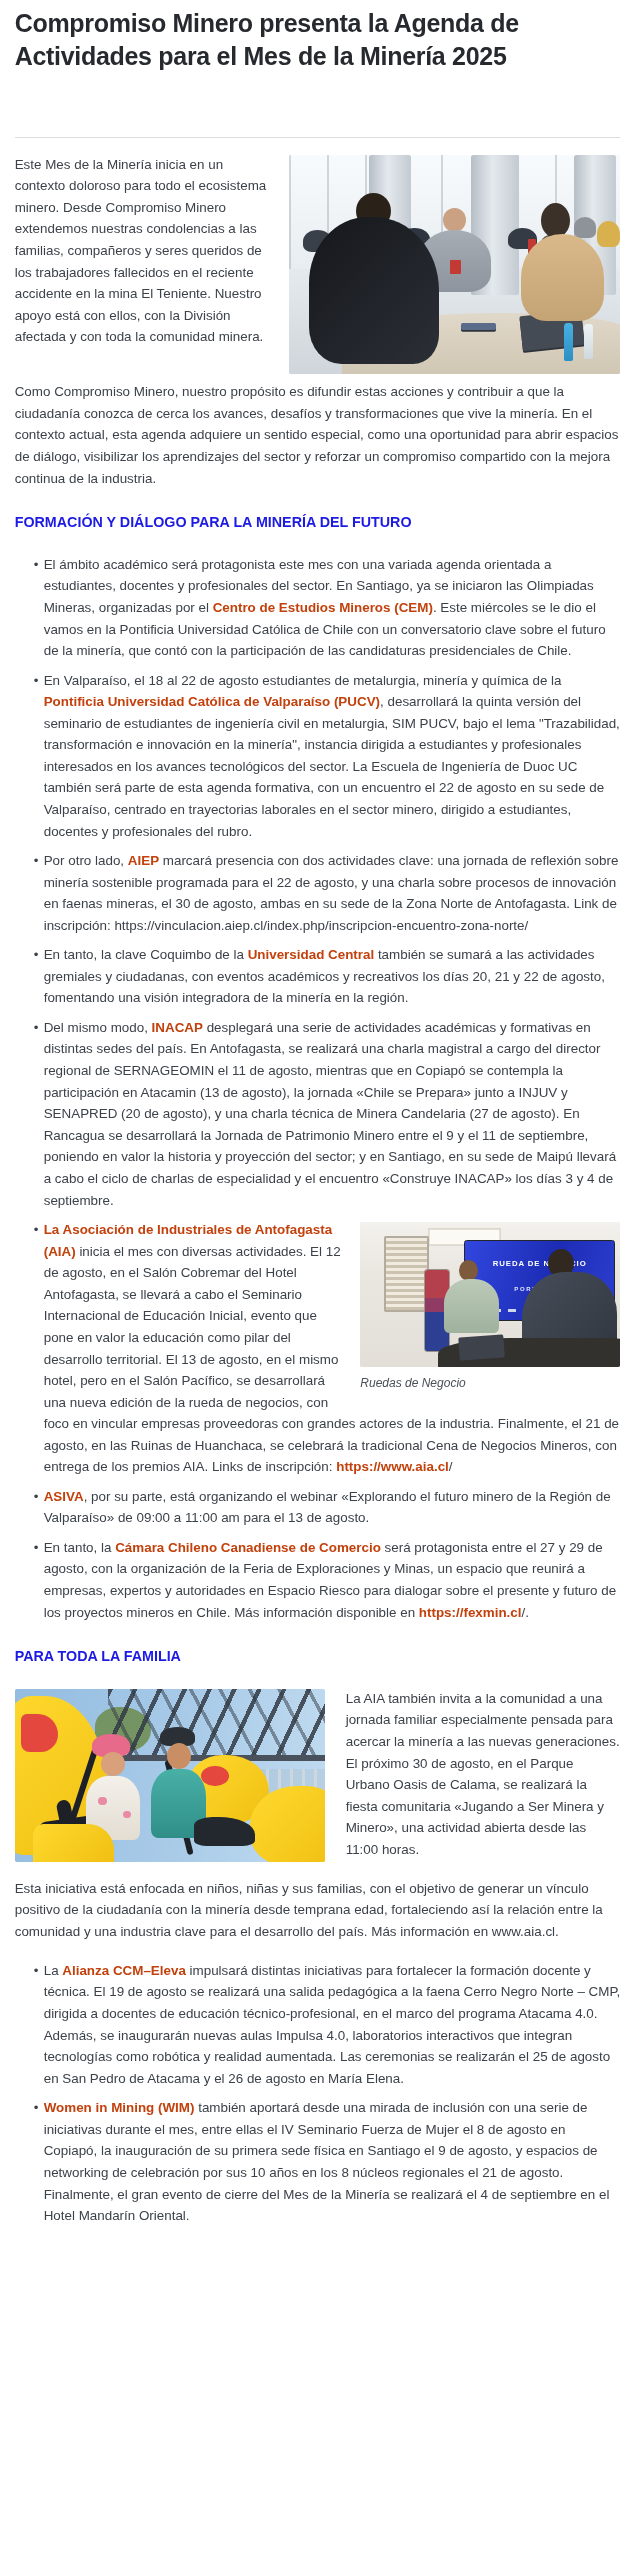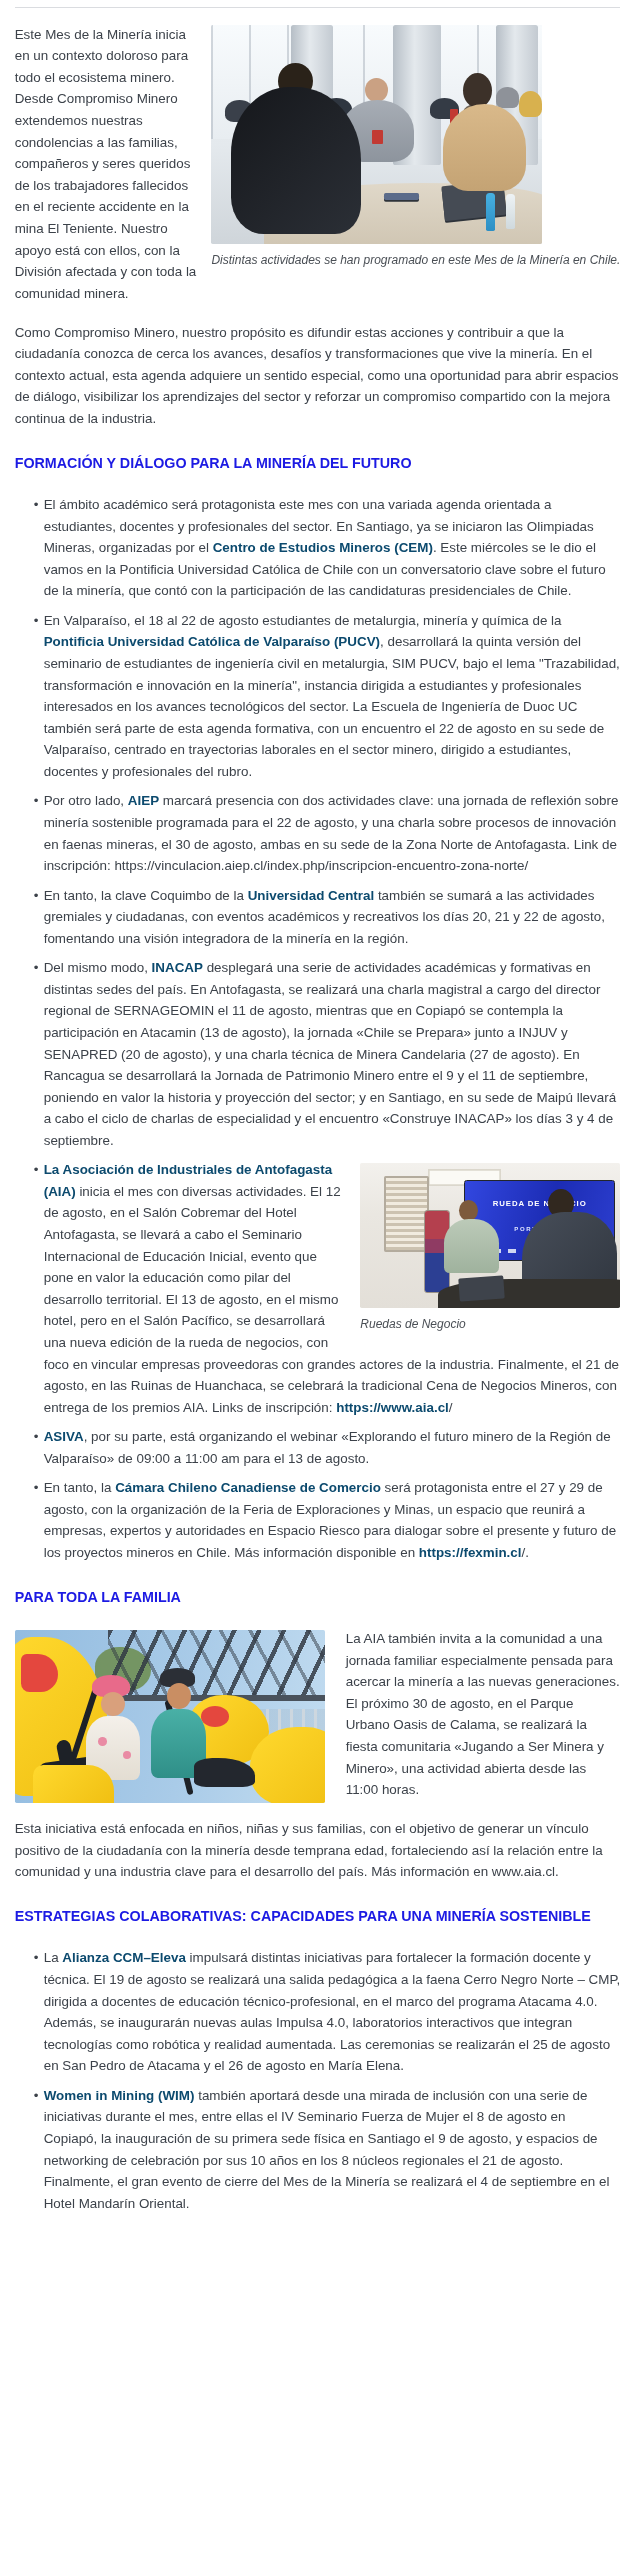--- a/index.html
+++ b/index.html
@@ -12,21 +12,21 @@
   .lead-list li{position:relative;padding-left:23.4px;font-weight:700;font-style:italic;color:#2d3238;font-size:13.4px;line-height:22.5px;}
   .lead-list li::before{content:"•";position:absolute;left:9.5px;top:0;}
 
   hr{border:none;border-top:0.9px solid #dadce0;margin:0 0 15.6px 0;}
 
   p{margin:0 0 17.3px 0;font-size:13.4px;line-height:21.6px;}
   .clear{clear:both;}
 
   h3{font-size:14.3px;line-height:18px;font-weight:700;color:#1c1ae3;margin:24px 0 22.5px 0;letter-spacing:0;}
 
-  a.lnk{color:#0c4a6e;font-weight:700;text-decoration:none;cursor:pointer;}
+  a.lnk{color:#c2410c;font-weight:700;text-decoration:none;cursor:pointer;}
 
   ul.blist{margin:0 0 5.2px 0;padding:0;list-style:none;}
   ul.blist>li{position:relative;padding-left:29px;font-size:13.4px;line-height:21.6px;margin-bottom:7.8px;}
   ul.blist>li::before{content:"•";position:absolute;left:19px;top:0;color:#3c424a;}
 
   figure{margin:0;}
   .fig-right{float:right;margin:1.7px 0 7px 13px;}
   .fig-left{float:left;margin:1.7px 21px 7px 0;}
   figcaption{font-style:italic;color:#4a4f55;font-size:12px;line-height:21px;margin-top:6px;}
 
@@ -67,20 +67,21 @@
   .ph3 .head{position:absolute;border-radius:50%;}
   .ph3 .body{position:absolute;border-radius:40% 40% 12% 12%;}
 
   .footspace{height:52px;}
 </style>
 </head>
 <body>
 
 <div class="page">
 
+  <h1>Compromiso Minero presenta la Agenda de Actividades para el Mes de la Minería 2025</h1>
 
 
   <hr>
 
   <div class="intro">
     <figure class="fig-right">
       <div class="ph1">
         <div class="windows"></div>
         <div class="pillar" style="left:24%;"></div>
         <div class="pillar" style="left:55%;width:48px;"></div>
@@ -106,21 +107,20 @@
         <div class="head" style="left:46.5%;top:24%;width:22.5px;height:24px;background:#caa183;"></div>
         <div class="blob" style="left:39%;top:34%;width:73px;height:62px;background:linear-gradient(#a7adb5,#8d949d);"></div>
         <div class="tag" style="left:48.5%;top:48%;width:11.3px;height:14px;"></div>
 
         <div class="head" style="left:76%;top:22%;width:29px;height:35px;background:#3c3129;"></div>
         <div class="blob" style="left:70%;top:36%;width:83px;height:87px;background:linear-gradient(#d9b98a,#c4a374);"></div>
 
         <div class="head" style="left:20%;top:17%;width:35px;height:36px;background:#2a2219;"></div>
         <div class="blob" style="left:6%;top:28%;width:130px;height:147px;background:linear-gradient(135deg,#15171b,#2b2f36);border-radius:45% 50% 20% 25%;"></div>
       </div>
-      <figcaption>Distintas actividades se han programado en este Mes de la Minería en Chile.</figcaption>
     </figure>
     <p>Este Mes de la Minería inicia en un contexto doloroso para todo el ecosistema minero. Desde Compromiso Minero extendemos nuestras condolencias a las familias, compañeros y seres queridos de los trabajadores fallecidos en el reciente accidente en la mina El Teniente. Nuestro apoyo está con ellos, con la División afectada y con toda la comunidad minera.</p>
     <p class="clear">Como Compromiso Minero, nuestro propósito es difundir estas acciones y contribuir a que la ciudadanía conozca de cerca los avances, desafíos y transformaciones que vive la minería. En el contexto actual, esta agenda adquiere un sentido especial, como una oportunidad para abrir espacios de diálogo, visibilizar los aprendizajes del sector y reforzar un compromiso compartido con la mejora continua de la industria.</p>
   </div>
 
   <h3>FORMACIÓN Y DIÁLOGO PARA LA MINERÍA DEL FUTURO</h3>
 
   <ul class="blist">
     <li><span>El ámbito académico será protagonista este mes con una variada agenda orientada a estudiantes, docentes y profesionales del sector. En Santiago, ya se iniciaron las Olimpiadas Mineras, organizadas por el </span><a class="lnk">Centro de Estudios Mineros (CEM)</a><span>.  Este miércoles se le dio el vamos en la Pontificia Universidad Católica de Chile con un conversatorio clave sobre el futuro de la minería, que contó con la participación de las candidaturas presidenciales de Chile.</span></li>
     <li><span>En Valparaíso, el 18 al 22 de agosto estudiantes de metalurgia, minería y química de la </span><a class="lnk">Pontificia Universidad Católica de Valparaíso (PUCV)</a><span>, desarrollará la quinta versión del seminario de estudiantes de ingeniería civil en metalurgia, SIM PUCV, bajo el lema "Trazabilidad, transformación e innovación en la minería", instancia dirigida a estudiantes y profesionales interesados en los avances tecnológicos del sector. La Escuela de Ingeniería de Duoc UC también será parte de esta agenda formativa, con un encuentro el 22 de agosto en su sede de Valparaíso, centrado en trayectorias laborales en el sector minero, dirigido a estudiantes, docentes y profesionales del rubro.</span></li>
@@ -190,21 +190,20 @@
 
         <div class="dark" style="left:14%;top:64%;width:14px;height:26px;border-radius:7px 7px 2.6px 2.6px;transform:rotate(-12deg);"></div>
         <div class="yellow" style="left:6%;top:78%;width:26%;height:24%;border-radius:10.4px 26px 3.5px 3.5px;"></div>
         <div class="dark" style="left:58%;top:74%;width:61px;height:29px;border-radius:30% 60% 20% 20%;background:#23272e;"></div>
       </div>
     </figure>
     <p>La AIA también invita a la comunidad a una jornada familiar especialmente pensada para acercar la minería a las nuevas generaciones. El próximo 30 de agosto, en el Parque Urbano Oasis de Calama, se realizará la fiesta comunitaria «Jugando a Ser Minera y Minero», una actividad abierta desde las 11:00 horas.</p>
     <p>Esta iniciativa está enfocada en niños, niñas y sus familias, con el objetivo de generar un vínculo positivo de la ciudadanía con la minería desde temprana edad, fortaleciendo así la relación entre la comunidad y una industria clave para el desarrollo del país. Más información en www.aia.cl.</p>
   </div>
 
-  <h3 class="clear">ESTRATEGIAS COLABORATIVAS: CAPACIDADES PARA UNA MINERÍA SOSTENIBLE</h3>
 
   <ul class="blist">
     <li><span>La </span><a class="lnk">Alianza CCM–Eleva</a><span> impulsará distintas iniciativas para fortalecer la formación docente y técnica. El 19 de agosto se realizará una salida pedagógica a la faena Cerro Negro Norte – CMP, dirigida a docentes de educación técnico-profesional, en el marco del programa Atacama 4.0. Además, se inaugurarán nuevas aulas Impulsa 4.0, laboratorios interactivos que integran tecnologías como robótica y realidad aumentada. Las ceremonias se realizarán el 25 de agosto en San Pedro de Atacama y el 26 de agosto en María Elena.</span></li>
     <li><a class="lnk">Women in Mining (WIM)</a><span> también aportará desde una mirada de inclusión con una serie de iniciativas durante el mes, entre ellas el IV Seminario Fuerza de Mujer el 8 de agosto en Copiapó, la inauguración de su primera sede física en Santiago el 9 de agosto, y espacios de networking de celebración por sus 10 años en los 8 núcleos regionales el 21 de agosto. Finalmente, el gran evento de cierre del Mes de la Minería se realizará el 4 de septiembre en el Hotel Mandarín Oriental.</span></li>
   </ul>
 
   <div class="footspace"></div>
 </div>
 
 

